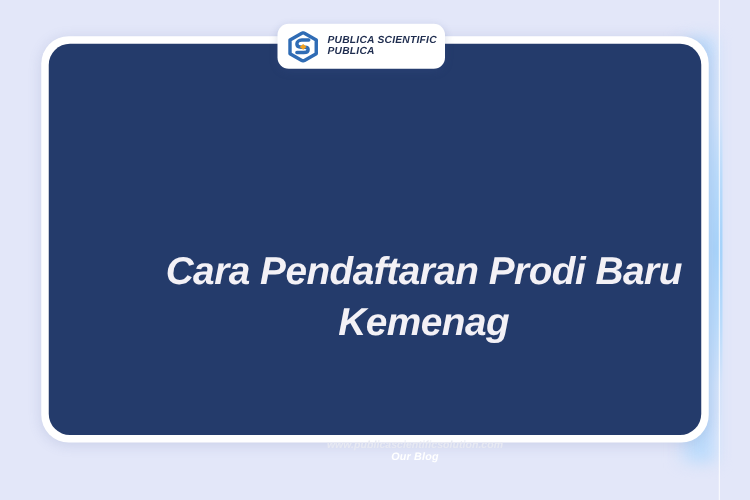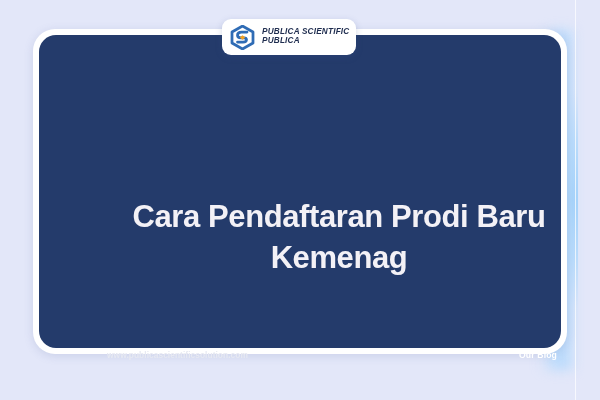--- a/index.html
+++ b/index.html
@@ -67,20 +67,21 @@
   }
 
   .card {
     position: absolute;
     left: 39px;
     top: 35px;
     width: 522px;
     height: 313px;
     background: #243b6b;
     border-radius: 17px;
+    font-style: italic;
   }
 
   
   .logo-badge {
     position: absolute;
     left: 222px;
     top: 19px;
     width: 134px;
     height: 36px;
     background: #ffffff;
@@ -131,20 +132,21 @@
 
   
   .footer {
     position: absolute;
     left: 68px;
     top: 315px;
     width: 450px;
     display: flex;
     align-items: center;
     justify-content: space-between;
+    flex-direction: column;
   }
   .footer-url {
     font-family: "Liberation Sans", sans-serif;
     font-weight: bold;
     font-size: 8.4px;
     letter-spacing: 0.05px;
     color: #e7e9f2;
     white-space: nowrap;
   }
   .footer-link {

